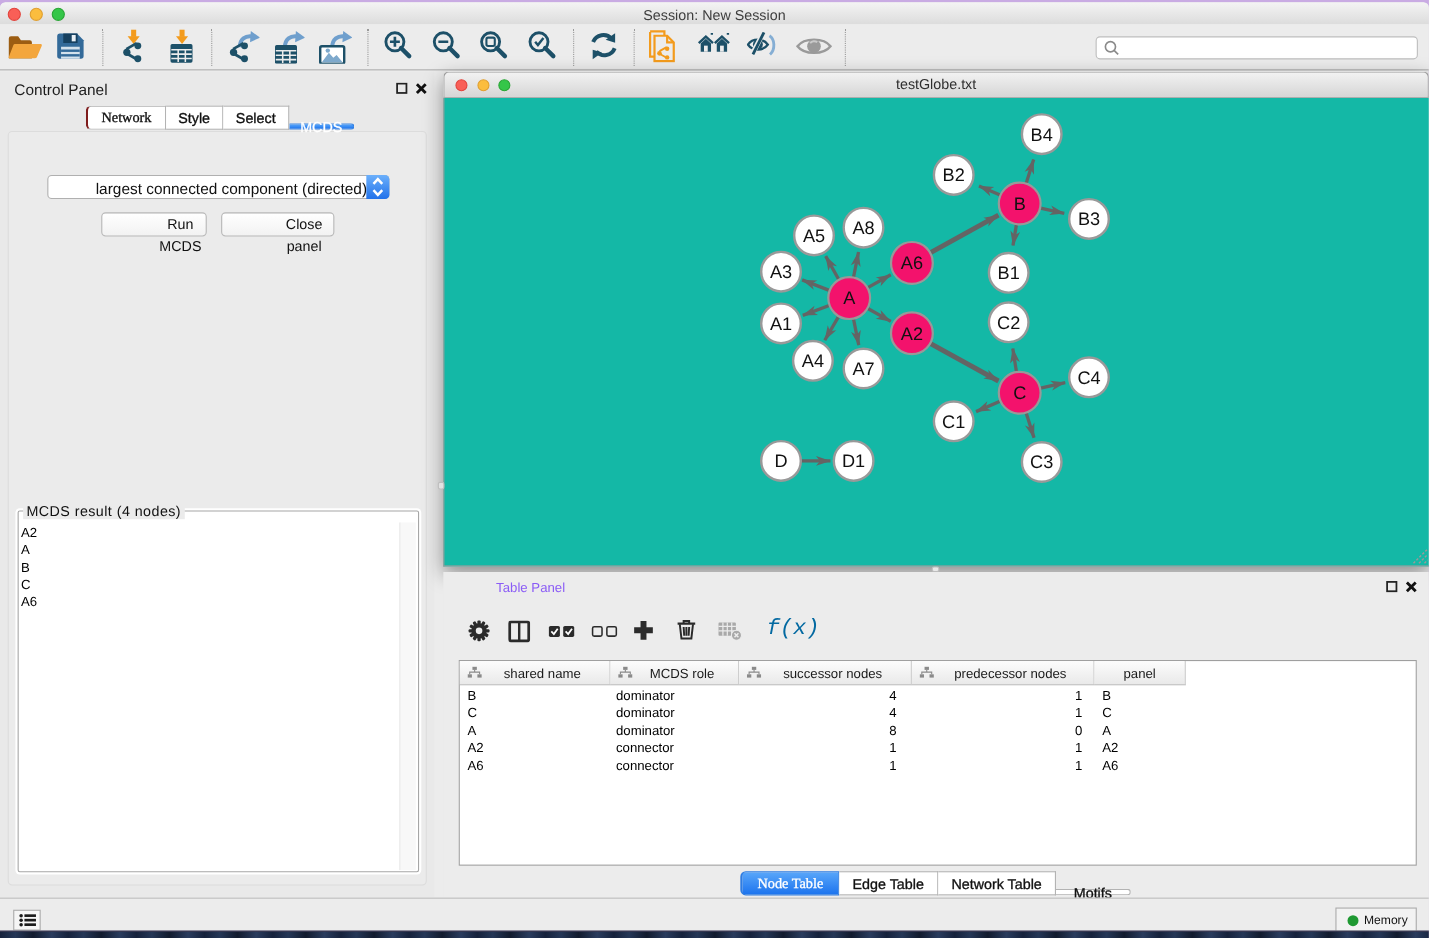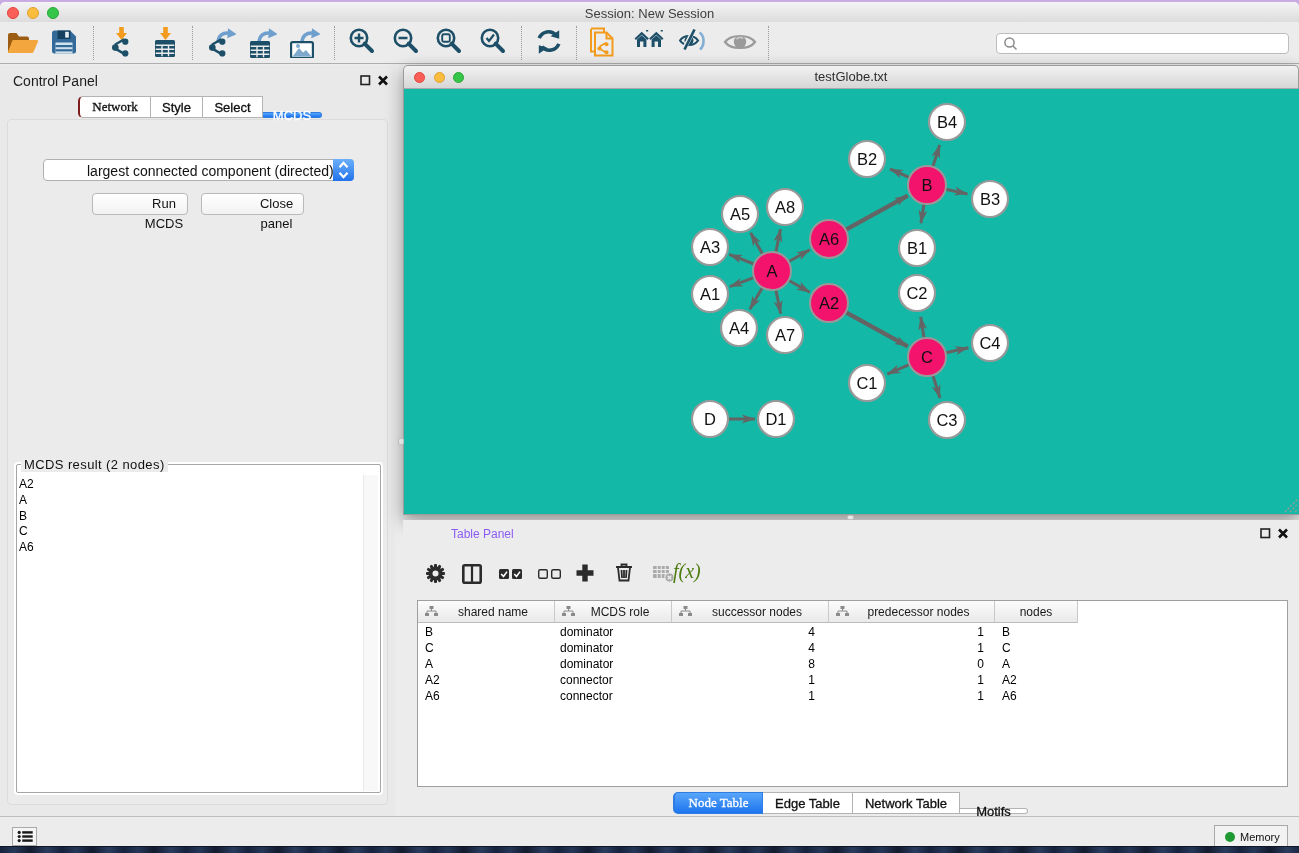--- a/index.html
+++ b/index.html
@@ -266,21 +266,21 @@
             <path d="M6.5 8.2 L10.5 3.8 L14.5 8.2" stroke="#fff" stroke-width="2.2" fill="none"></path>
             <path d="M6.5 13.8 L10.5 18.2 L14.5 13.8" stroke="#fff" stroke-width="2.2" fill="none"></path>
           </svg></div>
     </div>
     <div class="btn" style="left:92px; top:128px; width:96px;">Run MCDS</div>
     <div class="btn" style="left:201px; top:128px; width:103px;">Close panel</div>
     <div id="mcdsbox">
       <div id="mcdslist">A2<br>A<br>B<br>C<br>A6</div>
       <div id="mcdsscroll"></div>
     </div>
-    <div id="mcdslabel">MCDS result (2 nodes)</div>
+    <div id="mcdslabel">MCDS result (4 nodes)</div>
   </div>
   <div id="netwin">
     <div id="net-canvas">
         <svg width="895" height="425" style="position:absolute;left:0;top:0">
 <defs>
             <marker id="arr" markerUnits="userSpaceOnUse" markerWidth="17" markerHeight="12" refX="13.6" refY="5.5" orient="auto">
               <path d="M0.5,1 L14,5.5 L0.5,10 L4.2,5.5 Z" fill="#646464"></path>
             </marker>
           </defs>
           <line x1="358.5" y1="165.1" x2="346.6" y2="143.8" stroke="#646464" stroke-width="3" marker-end="url(#arr)"></line>
@@ -407,21 +407,21 @@
           <g stroke="#ececec" stroke-width="1.1">
             <line x1="0" y1="4.5" x2="16" y2="4.5"></line>
             <line x1="0" y1="8.5" x2="16" y2="8.5"></line>
             <line x1="4.2" y1="1" x2="4.2" y2="13"></line>
             <line x1="8.2" y1="1" x2="8.2" y2="13"></line>
             <line x1="12.2" y1="1" x2="12.2" y2="13"></line>
           </g>
           <circle cx="16.5" cy="12.5" r="4.6" fill="#a9a9a9" stroke="#ececec" stroke-width="1"></circle>
           <path d="M14.7 10.7 L18.3 14.3 M18.3 10.7 L14.7 14.3" stroke="#ececec" stroke-width="1.4"></path>
         </svg>
-        <div style="position:absolute;left:256px;top:10px;font-family:Liberation Serif, serif;font-style:italic;font-size:20px;color:#4d7c0f">f(x)</div>
+        <div style="position:absolute;left:280px;top:10px;font-family:Liberation Mono, monospace;font-style:italic;font-size:20px;color:#0369a1">f(x)</div>
       </div>
     <div id="ttable">
       <div id="thead">
           <div class="th" style="width:137px">
             <svg width="13" height="12" style="position:absolute;left:7px;top:5px">
               <g fill="#8a8a8a">
                 <rect x="4.5" y="0" width="4" height="3"></rect>
                 <rect x="0" y="7" width="4" height="3"></rect>
                 <rect x="9" y="7" width="4" height="3"></rect>
               </g>
@@ -464,21 +464,21 @@
                 <rect x="0" y="7" width="4" height="3"></rect>
                 <rect x="9" y="7" width="4" height="3"></rect>
               </g>
               <g stroke="#8a8a8a" stroke-width="1">
                 <path d="M6.5 3 V5 M2 7 V5 H11 V7" fill="none"></path>
               </g>
             </svg>
             <span style="padding-left:14px;">predecessor nodes</span>
           </div>
           <div class="th" style="width:83px">
-            <span style="">nodes</span>
+            <span style="">panel</span>
           </div>
         </div>
       <div class="trow" style="left:0;top:23px;width:871px">
           <div class="cell" style="left:7px">B</div>
           <div class="cell" style="left:142px">dominator</div>
           <div class="cell num" style="left:254px;width:143px">4</div>
           <div class="cell num" style="left:411px;width:155px">1</div>
           <div class="cell" style="left:584px">B</div>
         </div>
         <div class="trow" style="left:0;top:39px;width:871px">

